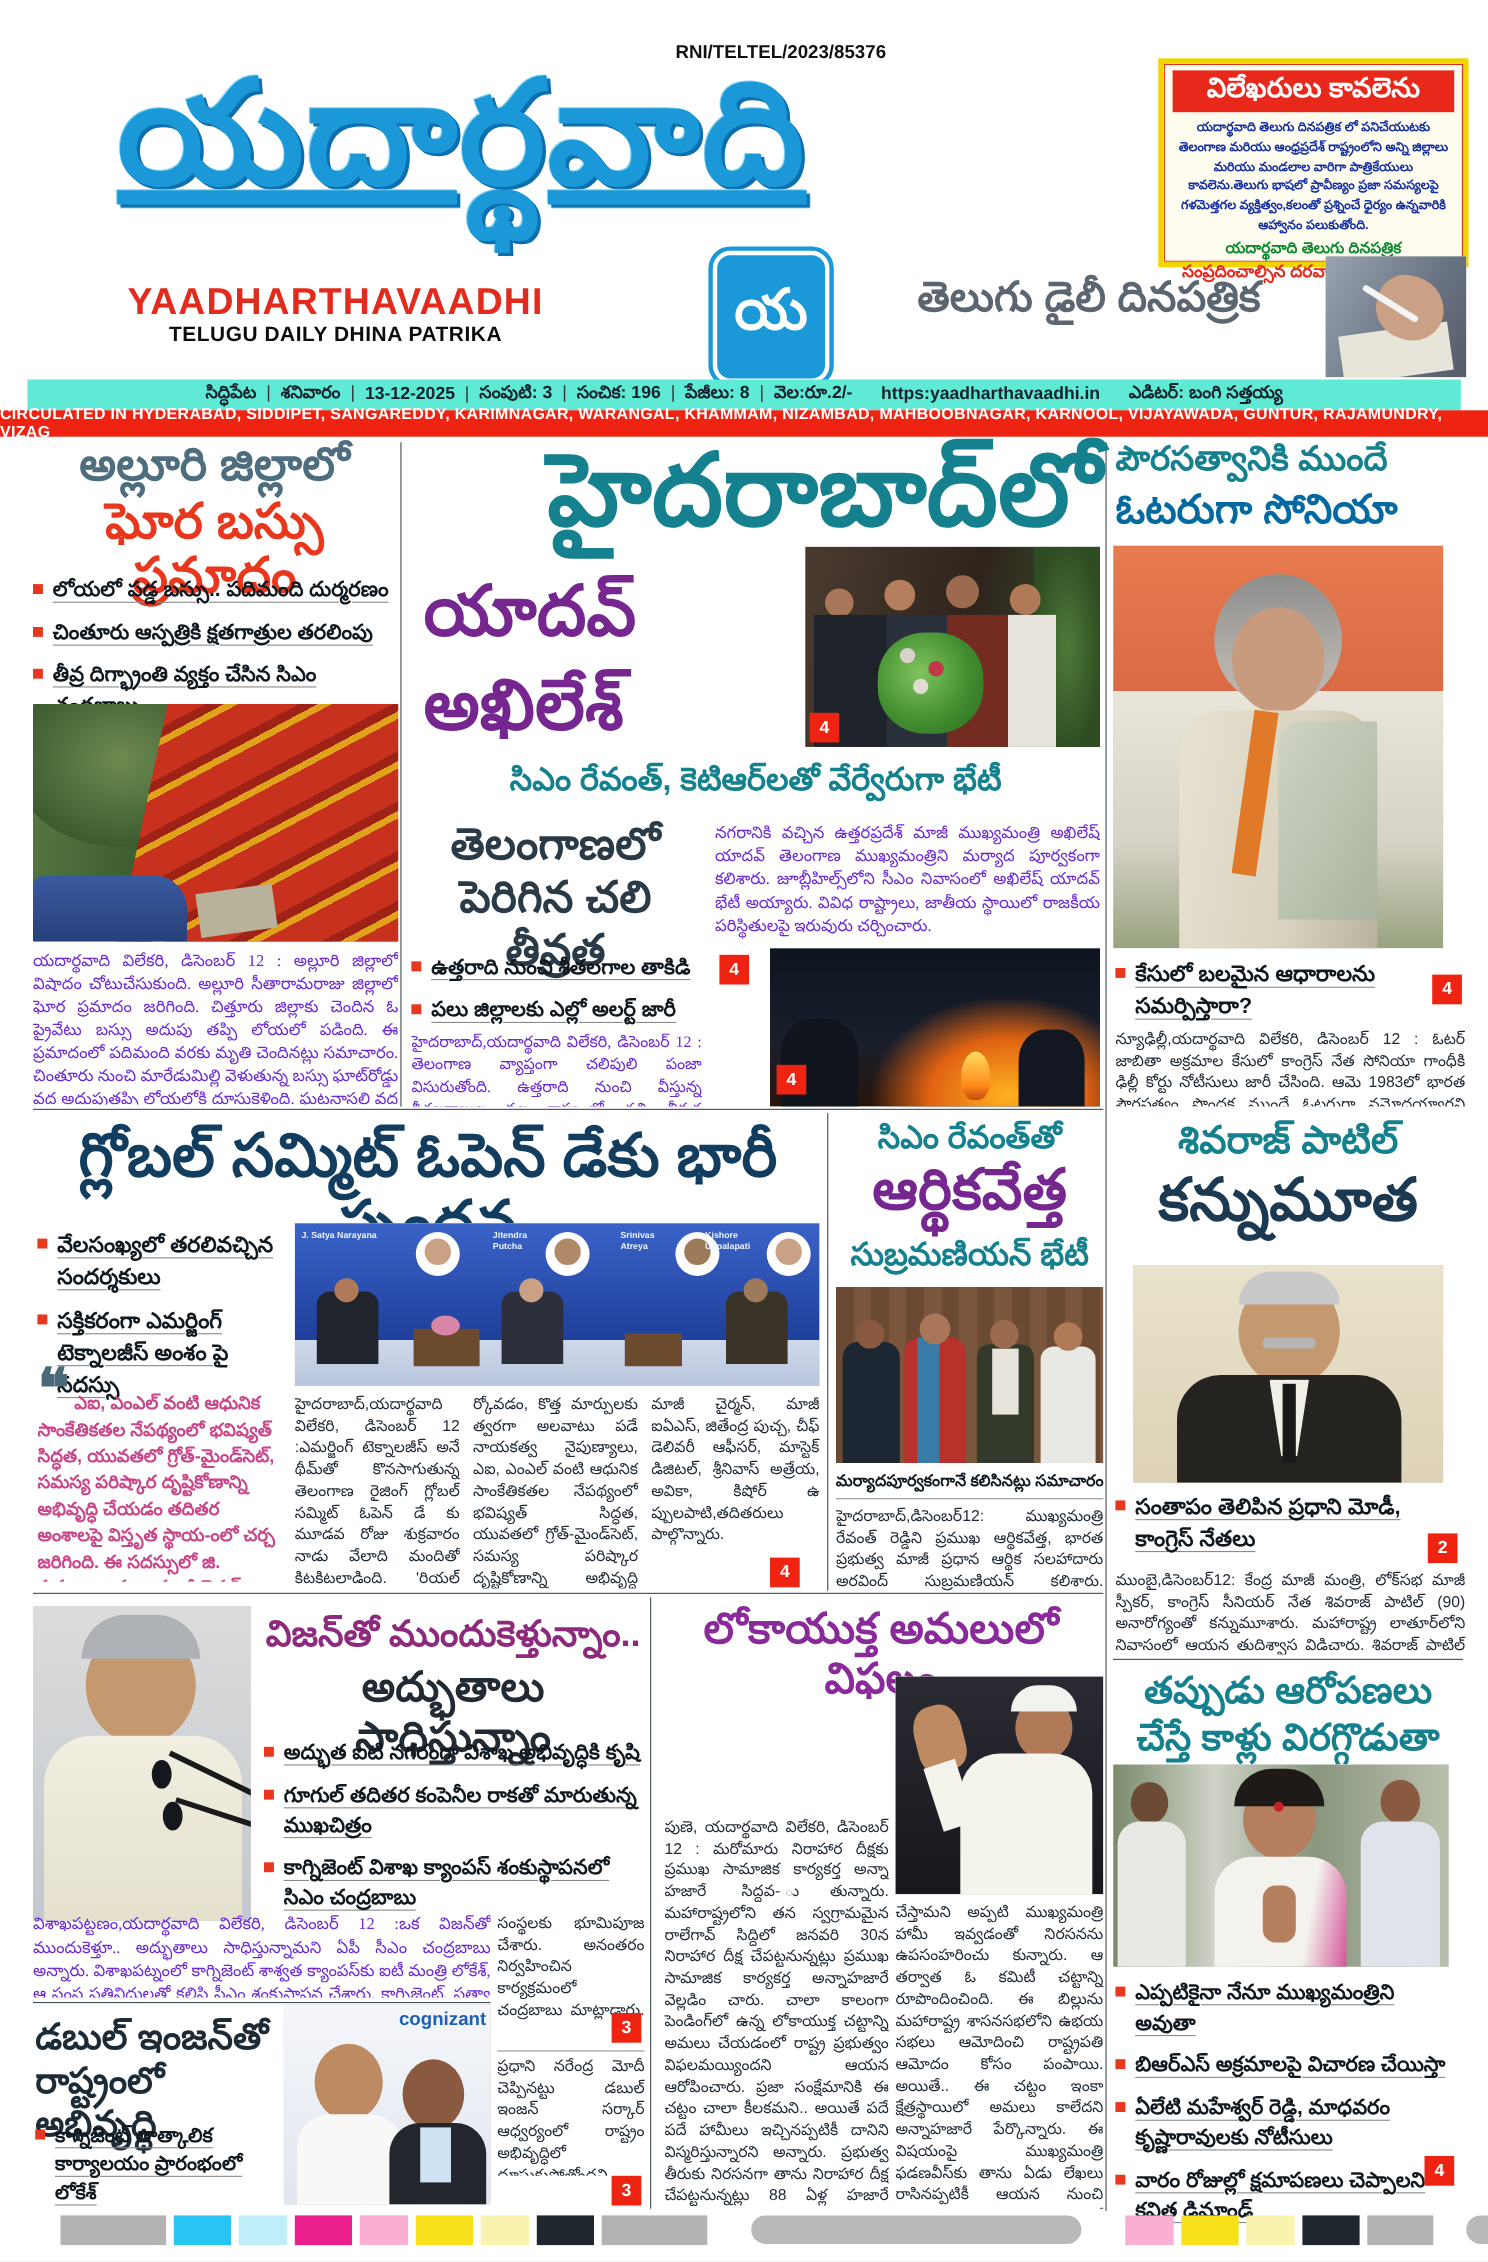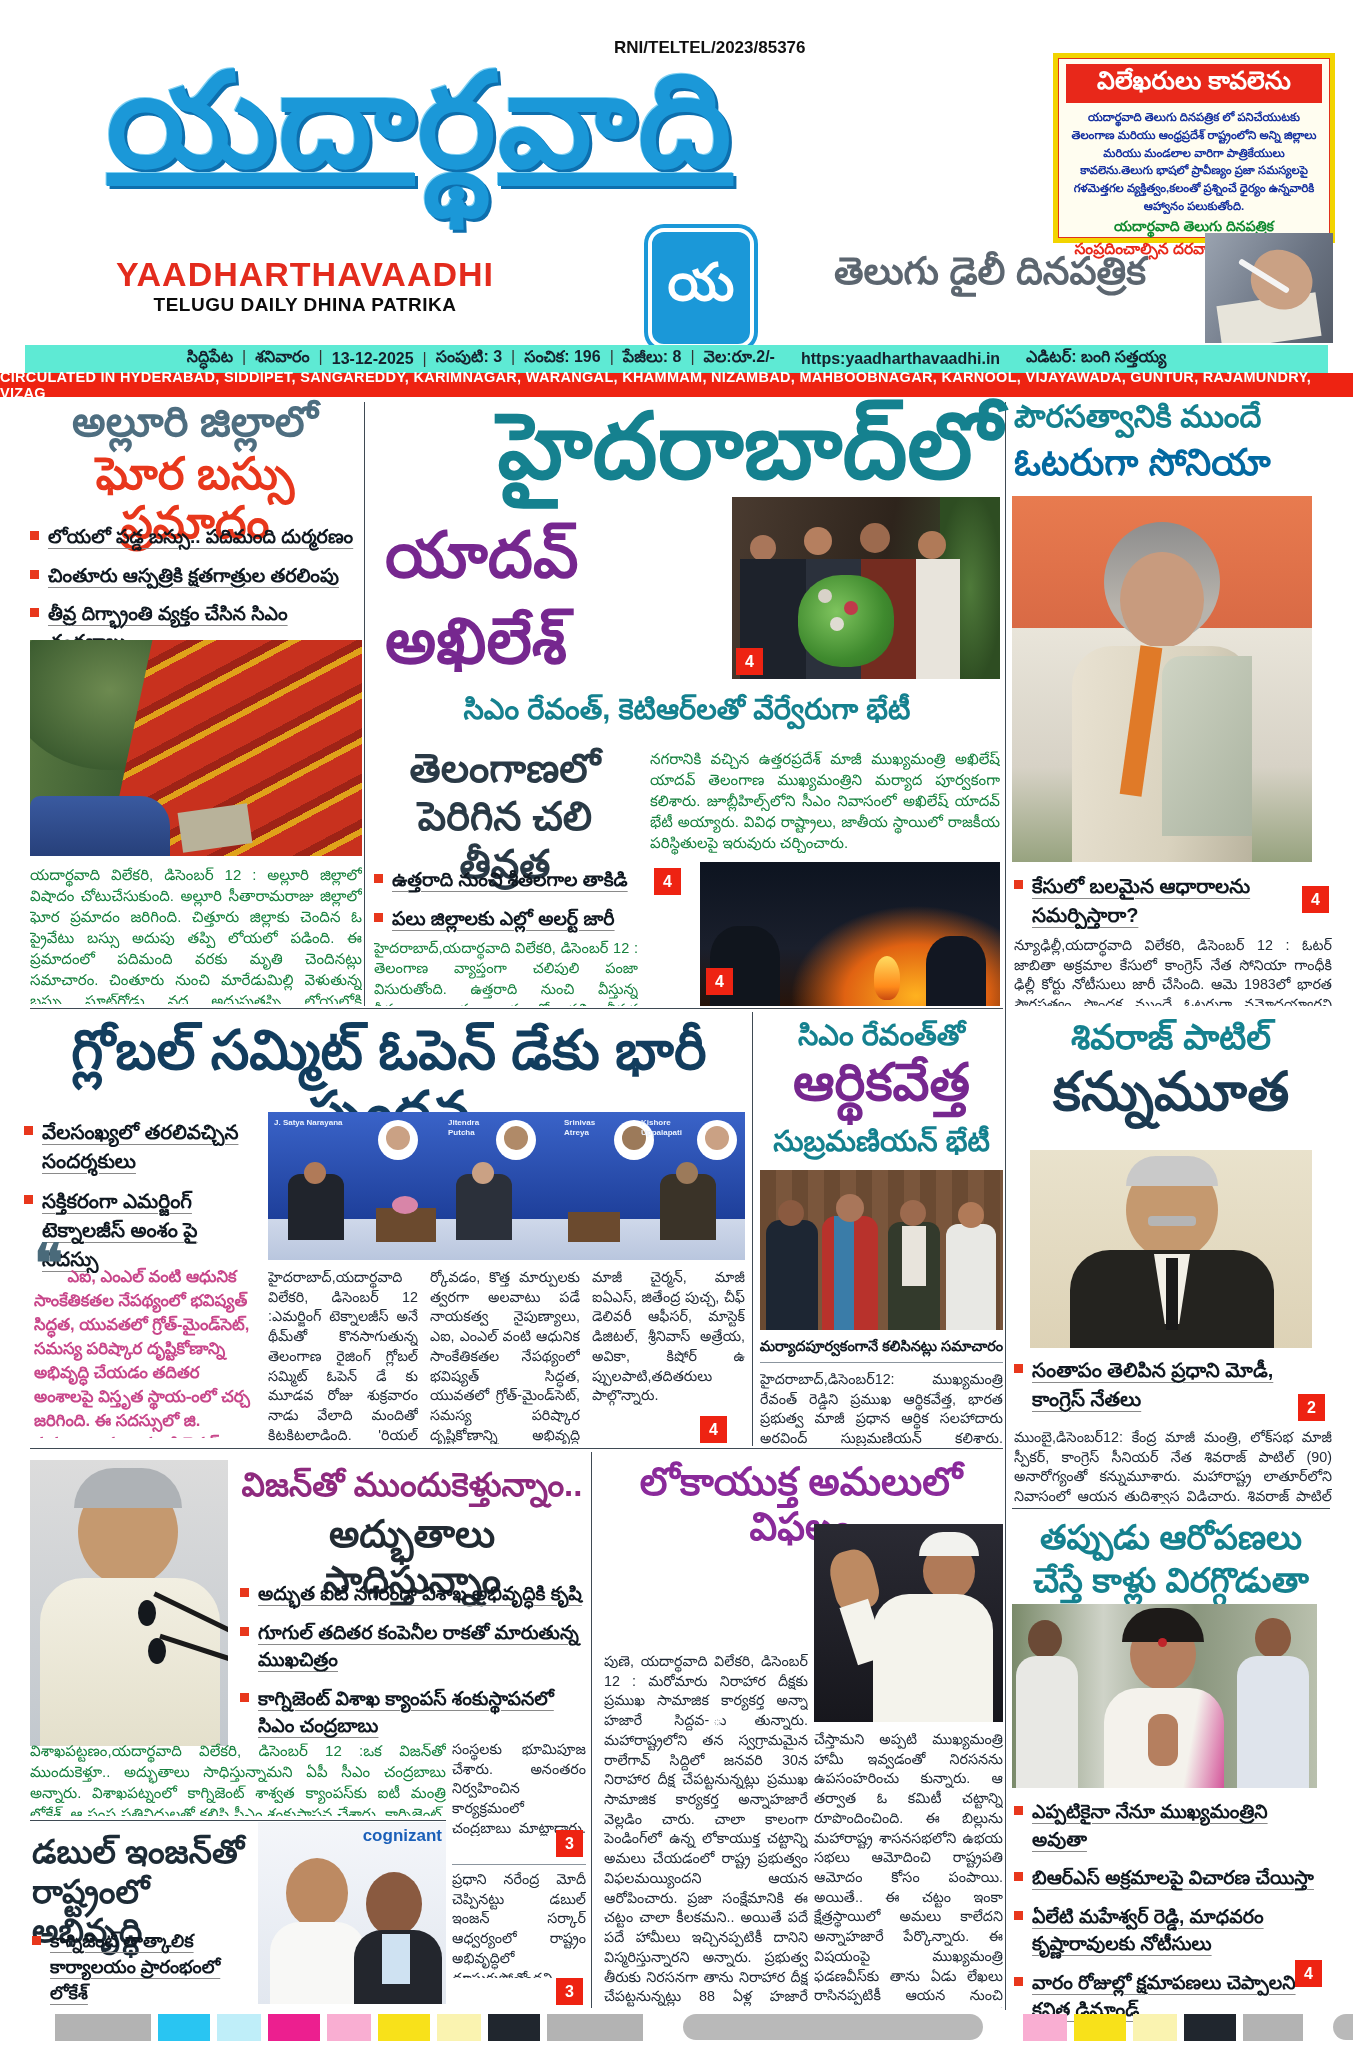--- a/index.html
+++ b/index.html
@@ -31,21 +31,21 @@
   
   .kicker-slate{color:#4e6e80;font-weight:800;font-size:42px;line-height:1.05;}
   .hl-red{color:#e8371c;font-weight:800;font-size:45px;line-height:1.08;}
   .hl-teal-xl{color:#15818f;font-weight:800;font-size:92px;line-height:1.05;text-align:right;}
   .hl-purple-xl{color:#76278f;font-weight:800;font-size:64px;line-height:1.35;}
   .sub-teal{color:#15818f;font-weight:800;font-size:29px;line-height:1.1;}
   .hl-dark{color:#2a3a46;font-weight:800;line-height:1.2;}
   .hl-navy{color:#123d5e;font-weight:800;line-height:1.1;}
   .hl-purple{color:#8a2a9a;font-weight:800;line-height:1.15;}
   .hl-magenta{color:#8e2a7e;font-weight:800;line-height:1.15;}
-  .body-txt{font-size:15px;line-height:1.4;color:#15803d;}
+  .body-txt{font-size:15px;line-height:1.4;color:#6d28d9;font-family:Liberation Serif, serif;}
   .body-sm{font-size:14.3px;line-height:1.38;color:#1d2733;}
   .blt{display:flex;gap:9px;font-weight:800;font-size:19px;color:#101820;line-height:1.45;margin-bottom:11px;}
   .blt::before{content:"";width:9px;height:9px;background:#e8371c;margin-top:8px;flex:none;}
   .blt span{text-decoration:underline;text-decoration-color:#8a8a8a;text-decoration-thickness:1px;text-underline-offset:5px;}
   .pg{width:27px;height:27px;background:#ee2312;color:#fff;font-weight:800;font-size:16px;line-height:27px;text-align:center;}
   .quote-txt{color:#c8468a;font-weight:700;font-size:16.5px;line-height:1.45;}
   .qmark{color:#4a6a7a;font-size:54px;font-weight:800;line-height:.8;}
   .caption{font-weight:800;font-size:14.5px;color:#101820;text-align:center;}
   
   .ph{position:absolute;overflow:hidden;background:#cfcfcf;}
@@ -185,21 +185,21 @@
   </div>
   <div class="abs" style="left:1014px;top:872px;width:280px;">
     <div class="blt" style="font-size:20px;">
         <span>కేసులో బలమైన ఆధారాలను సమర్పిస్తారా?</span>
       </div>
   </div>
   <div class="abs pg" style="left:1302px;top:886px;">4</div>
   <div class="abs body-sm jt" style="left:1014px;top:936px;width:318px;height:70px;overflow:hidden;">న్యూఢిల్లీ,యదార్థవాది విలేకరి, డిసెంబర్ 12 : ఓటర్ జాబితా అక్రమాల కేసులో కాంగ్రెస్ నేత సోనియా గాంధీకి ఢిల్లీ కోర్టు నోటీసులు జారీ చేసింది. ఆమె 1983లో భారత పౌరసత్వం పొందక ముందే ఓటరుగా నమోదయ్యారని ఫిర్యాదు. బలమైన ఆధారాలు ఉన్నాయంటున్న ఫిర్యాదుదారు 1980లోనే ఢిల్లీ ఓటరు జాబితాలో ఆమె పేరు చేరిందని ఆరోపిస్తున్నారు. తదుపరి విచారణ జనవరికి వాయిదా పడింది.</div>
 
   <div class="abs hl-navy tc" style="left:32px;top:1020px;width:714px;font-size:55px;">గ్లోబల్ సమ్మిట్ ఓపెన్ డేకు భారీ స్పందన</div>
-  <div class="abs" style="left:24px;top:1118px;width:226px;">
+  <div class="abs" style="left:34px;top:1118px;width:226px;">
     <div class="blt" style="font-size:20px;">
         <span>వేలసంఖ్యలో తరలివచ్చిన సందర్శకులు</span>
       </div>
     <div class="blt" style="font-size:20px;">
         <span>సక్తికరంగా ఎమర్జింగ్ టెక్నాలజీస్ అంశం పై సదస్సు</span>
       </div>
   </div>
   <div class="abs" style="left:34px;top:1242px;width:226px;height:196px;overflow:hidden;">
     <span class="qmark">❝</span>
     <span class="quote-txt">ఎఐ, ఎంఎల్ వంటి ఆధునిక సాంకేతికతల నేపథ్యంలో భవిష్యత్ సిద్ధత, యువతలో గ్రోత్-మైండ్‌సెట్, సమస్య పరిష్కార దృష్టికోణాన్ని అభివృద్ధి చేయడం తదితర అంశాలపై విస్తృత స్థాయ-ంలో చర్చ జరిగింది. ఈ సదస్సులో జి. సత్యనారాయణ, మాజీ చైర్మన్, మాజీ ఐఏఎస్, జితేంద్ర పుచ్చ, చీఫ్ డెలివరీ ఆఫీసర్, మాస్టెక్ డిజిటల్, శ్రీనివాస్ అత్రేయ, అవికా, కిషోర్ ఉ ప్పులపాటి, తదితరులు పాల్గొన్నారు.</span>

